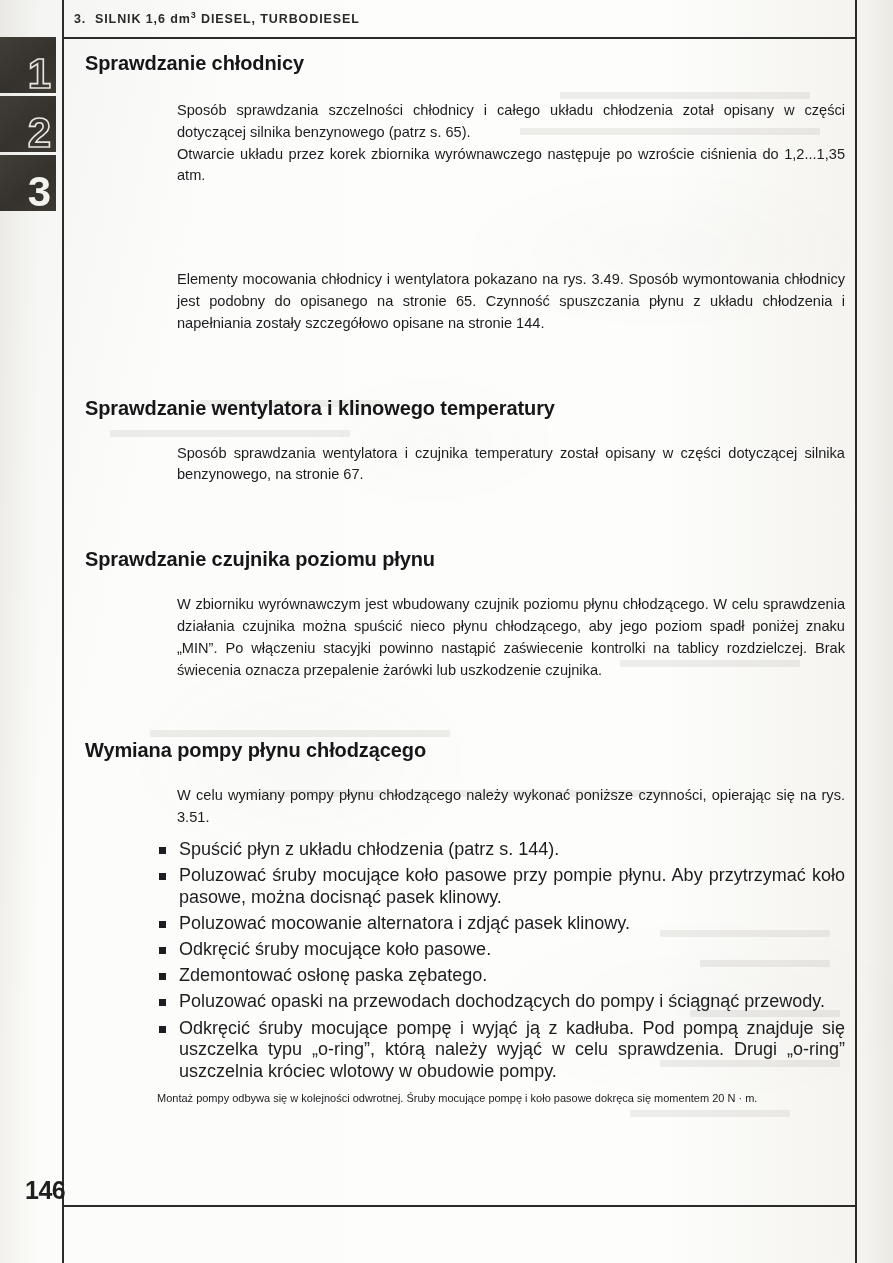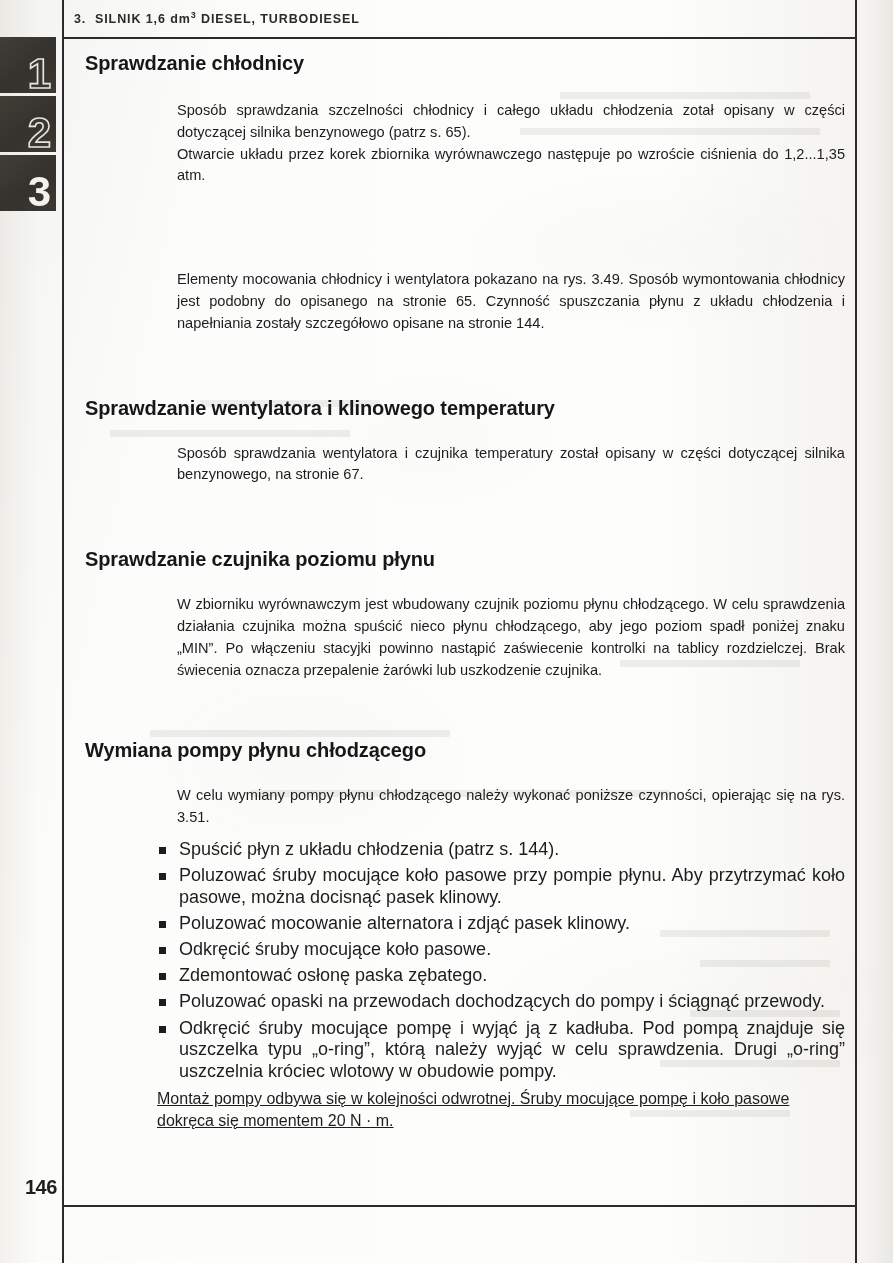--- a/index.html
+++ b/index.html
@@ -148,35 +148,34 @@
     position: absolute;
     left: 2px;
     top: 8px;
     width: 7px;
     height: 7px;
     background: #1d1d1f;
   }
   ul.steps li.tight { margin-bottom: 4px; }
 
   .tail {
-    font-size: 16px;
+    font-size: 11px;
     line-height: 21.8px;
     color: #1d1d1f;
     padding-left: 72px;
     margin: 0;
     text-align: left;
-    text-decoration: underline;
   }
 
   
   #folio {
     position: absolute;
     left: 25px;
     top: 1176px;
-    font-size: 20px;
+    font-size: 25px;
     font-weight: bold;
     color: #1f1f1f;
     letter-spacing: -0.5px;
     text-align: right;
   }
 </style>
 </head>
 <body>
 
 <div id="page">

